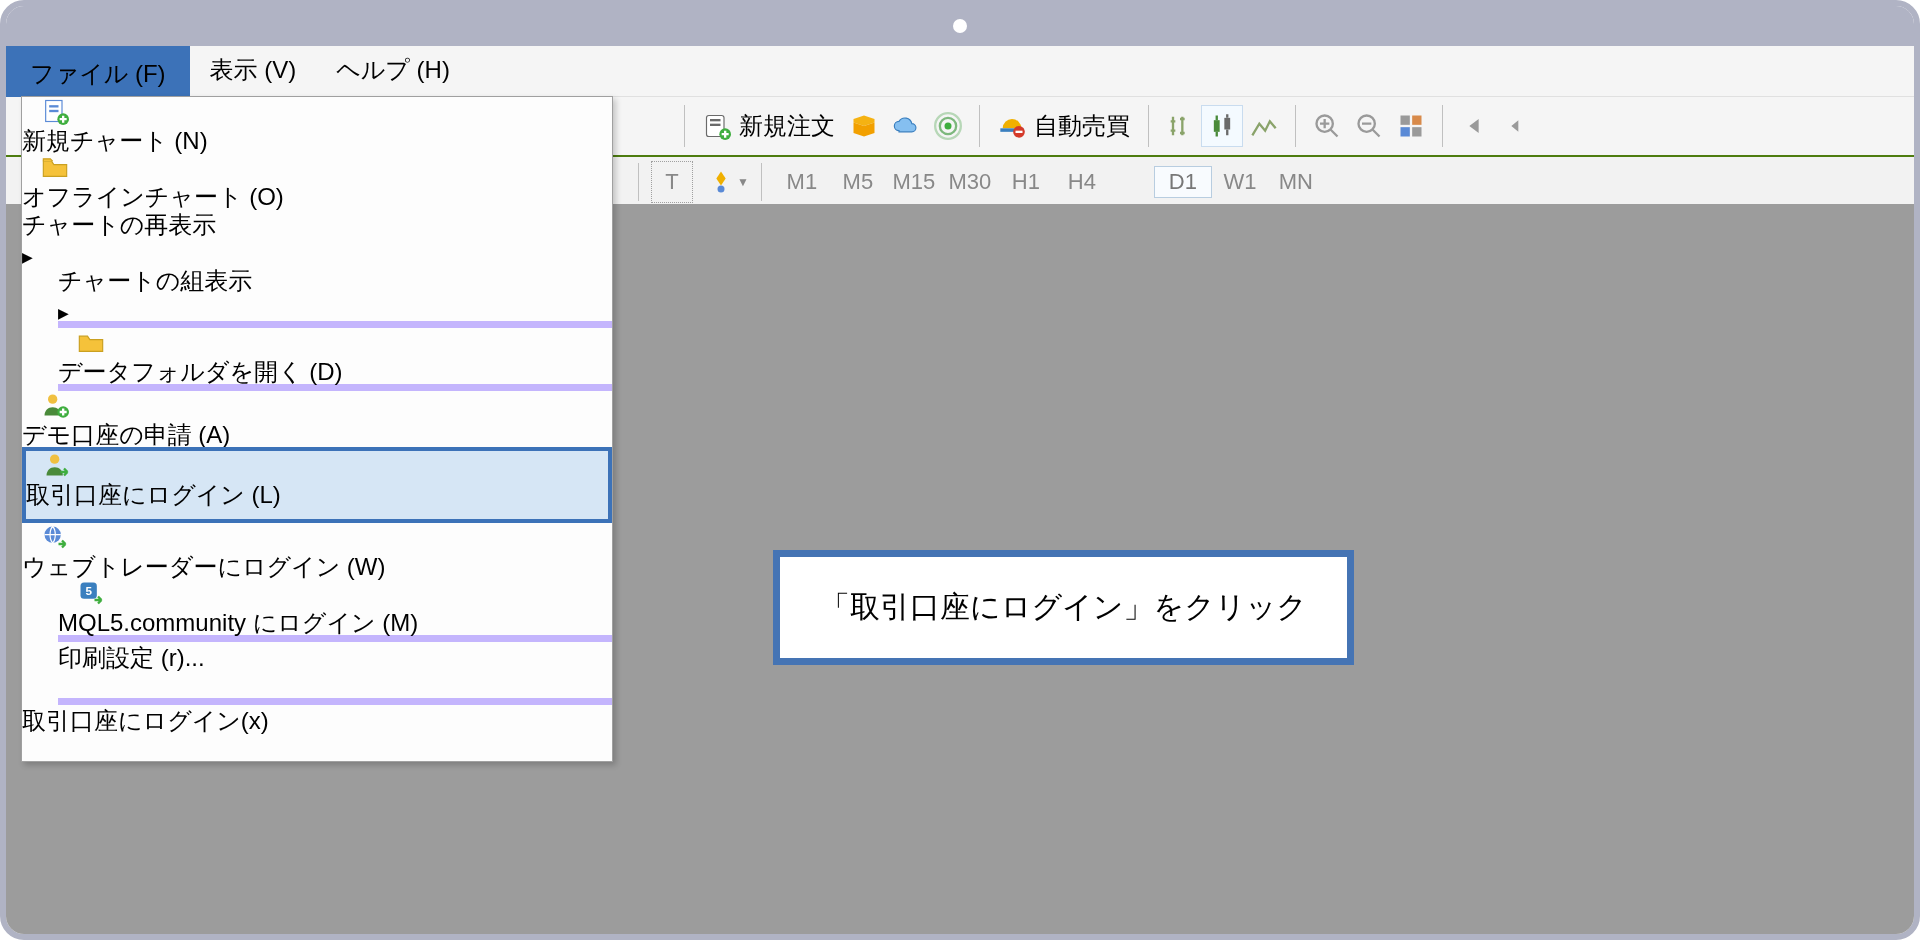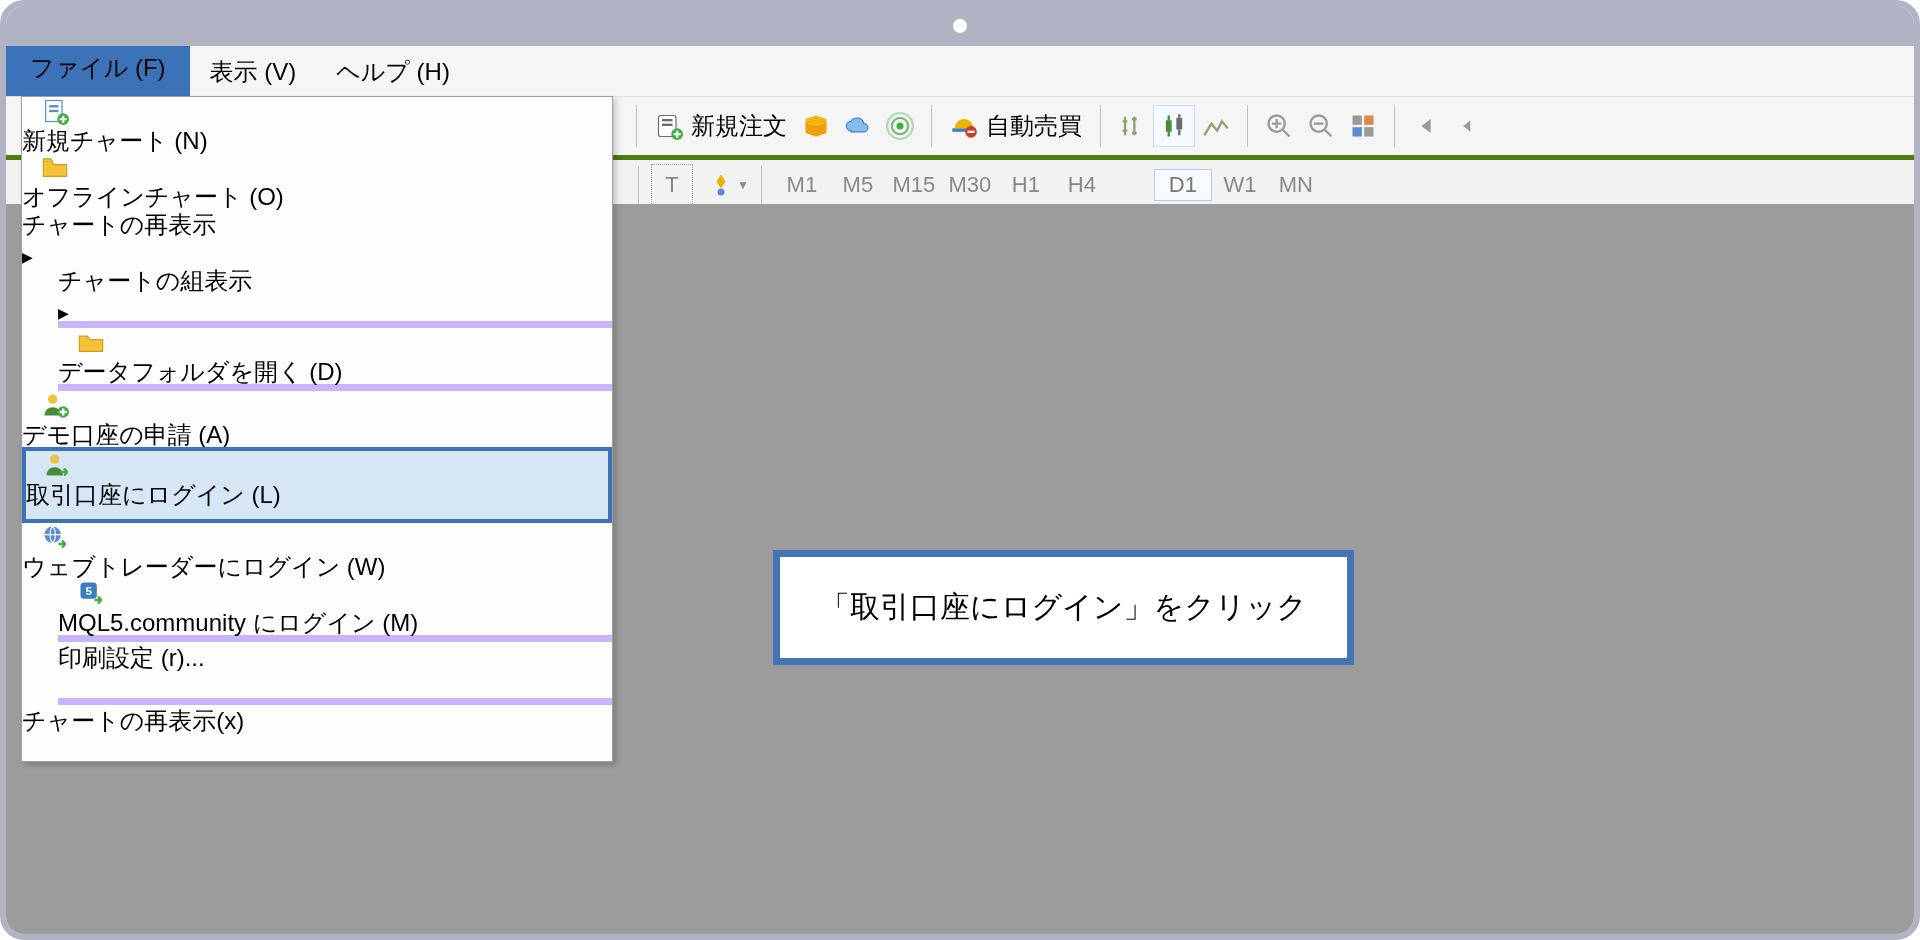--- a/index.html
+++ b/index.html
@@ -30,21 +30,21 @@
   .titlebar .dot {
     width: 14px;
     height: 14px;
     border-radius: 50%;
     background: #ffffff;
   }
   .menubar {
     height: 50px;
     background: #f5f5f5;
     display: flex;
-    align-items: flex-end;
+    align-items: flex-start;
     border-bottom: 1px solid #e0e0e0;
     font-size: 24px;
   }
   .menubar .menu-item {
     padding: 8px 20px;
   }
   .menubar .menu-item.active {
     background: #3c72b8;
     border: 4px solid #3c72b8;
     color: #000;
@@ -92,25 +92,26 @@
     border: 4px solid #3c72b8;
     box-sizing: border-box;
     height: 76px;
   }
   .file-menu .mitem.highlight .icon-cell { width: 62px; }
 
   
   .toolbar {
     height: 58px;
     background: #f5f5f5;
-    border-bottom: 5px solid #4d7c0f;
+    border-bottom: 2px solid #4d7c0f;
     position: relative;
     display: flex;
     align-items: center;
     font-size: 24px;
+    padding-left: 48px;
   }
   .toolbar .spacer-left { width: 620px; flex-shrink: 0; }
   .toolbar .sep {
     width: 1px;
     height: 42px;
     background: #c0c0c0;
     margin: 0 10px;
   }
   .toolbar .btn {
     display: flex;
@@ -469,21 +470,21 @@
       </span>
         </div>
       <span class="label">MQL5.community にログイン (M)</span>
     </div>
     <div class="mitem sep-after">
       <div class="icon-cell"></div>
       <span class="label">印刷設定 (r)...</span>
     </div>
     <div class="mitem">
       <div class="icon-cell"></div>
-      <span class="label">チャートの再表示(x)</span>
+      <span class="label">取引口座にログイン(x)</span>
     </div>
   </div>
 
   <div class="callout">
     <svg class="callout-arrow" width="130" height="120">
       <polygon points="0,30 130,0 130,100" fill="#4574b4"></polygon>
     </svg>
     <div class="callout-box">
       <span>「取引口座にログイン」をクリック</span>
     </div>

